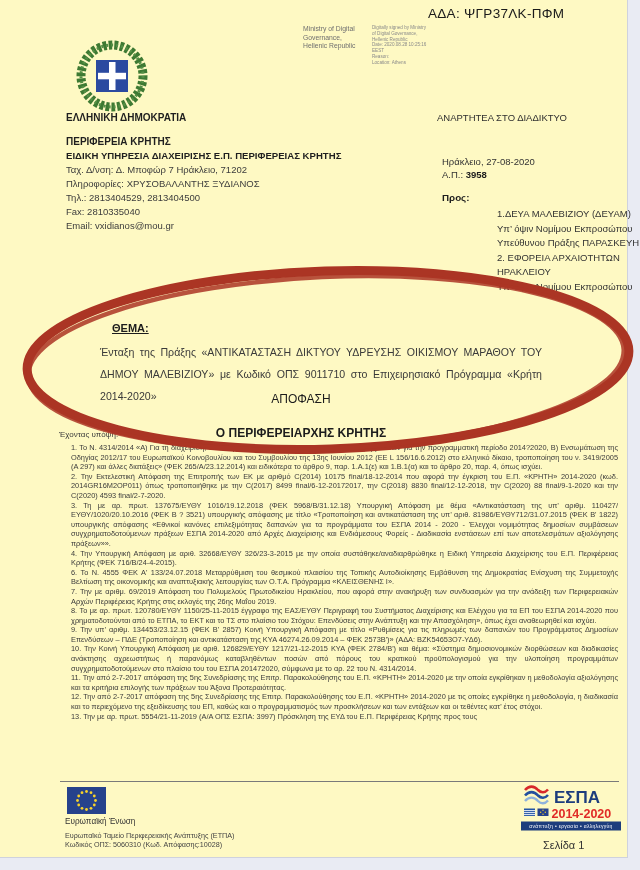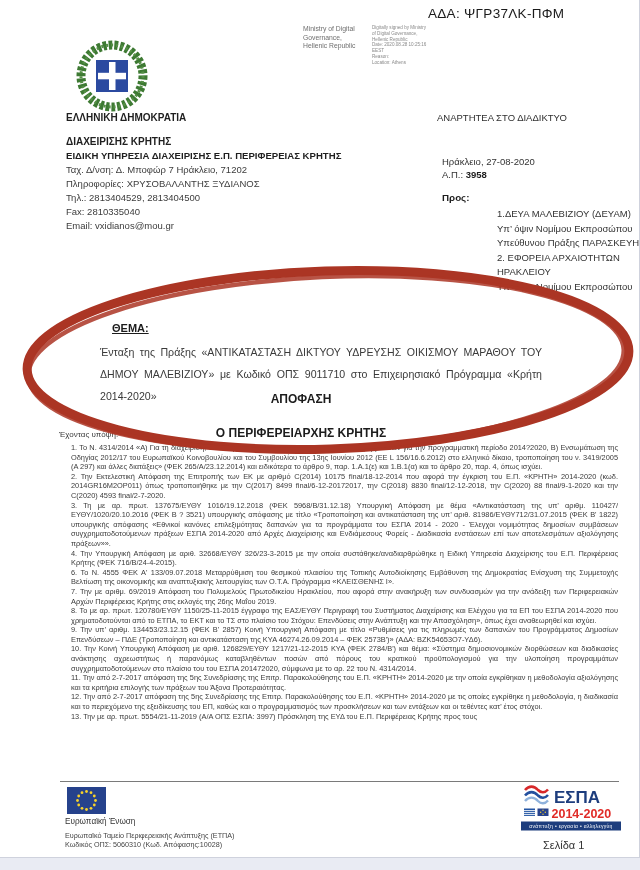--- a/index.html
+++ b/index.html
@@ -5,22 +5,22 @@
   html,body{margin:0;padding:0;}
   body{
     width:640px;height:870px;position:relative;
     background:#e9ebf3;
     font-family:"Liberation Sans",sans-serif;
     color:#3a3a3a;
     overflow:hidden;
   }
   .abs{position:absolute;}
   .page{
-    left:0;top:0;width:627px;height:857px;background:#ffffff;
-    border-right:1px solid #cfd2dd;border-bottom:1px solid #cfd2dd;padding-left:12px;
+    left:0;top:0;width:627px;height:857px;background:#fef9c3;
+    border-right:1px solid #cfd2dd;border-bottom:1px solid #cfd2dd;
   }
   
   .ada{left:428px;top:6px;font-size:13.5px;font-weight:500;color:#1b1b1b;letter-spacing:.3px;}
   .sig{left:303px;top:25px;display:flex;gap:5px;}
   .sig-name{width:64px;font-size:6.8px;line-height:8.5px;color:#6f6f6f;}
   .sig-details{width:80px;font-size:4.6px;line-height:5.8px;color:#8a8a8a;white-space:pre-line;}
   .emblem{left:70px;top:36px;}
   
   .line{left:66px;white-space:nowrap;}
   .b10{font-size:10px;font-weight:bold;color:#1f1f1f;}
@@ -31,21 +31,21 @@
   .ap{left:442px;top:169px;font-size:9.5px;color:#333;}
   .ap b{font-weight:bold;color:#1d1d1d;}
   .pros{left:442px;top:192px;font-size:9.8px;font-weight:bold;color:#1d1d1d;}
   .recips{left:452px;top:207px;width:175px;font-size:9.5px;line-height:14.6px;color:#333;margin-left:45px;}
   
   .subject{left:100px;top:322px;width:442px;}
   .subject-label{font-size:11px;font-weight:bold;text-decoration:underline;color:#1c1c1c;margin-left:12px;}
   .subject-text{margin-top:7px;font-size:10.6px;line-height:22px;text-align:justify;color:#3a3a3a;}
   
   .decision{left:60px;top:392px;width:482px;text-align:center;}
-  .decision-title{font-size:12px;font-weight:bold;color:#1c1c1c;}
+  .decision-title{font-size:12px;font-weight:normal;color:#1c1c1c;}
   .decision-subtitle{font-size:12px;font-weight:bold;color:#1c1c1c;margin-top:20px;}
   .having{left:59px;top:430px;font-size:8px;color:#3a3a3a;}
   
   .list{left:71px;top:443px;width:547px;height:336px;overflow:hidden;
         font-size:7.4px;line-height:9.6px;text-align:justify;color:#3a3a3a;}
   .list p{margin:0;}
   
   .divider{left:60px;top:781px;width:559px;border-top:1px solid #7a7a7a;height:0;}
   .euflag{left:67px;top:787px;}
   .eulabel{left:65px;top:817px;font-size:8.2px;color:#333;}
@@ -78,21 +78,21 @@
       <circle cx="42" cy="40" r="31" fill="none" stroke="#3e7a33" stroke-width="9" stroke-dasharray="3.6 2.1"></circle>
       <circle cx="42" cy="40" r="31" fill="none" stroke="#558f46" stroke-width="3" stroke-dasharray="2 3"></circle>
       <rect x="27" y="25" width="30" height="30" fill="#2b4aa0"></rect>
       <rect x="39" y="25" width="6.5" height="30" fill="#ffffff"></rect>
       <rect x="27" y="36.8" width="30" height="6.5" fill="#ffffff"></rect>
       <rect x="27" y="25" width="30" height="30" fill="none" stroke="#2b4aa0" stroke-width="2"></rect>
     </svg>
   </div>
 
   <div class="abs line b10" style="top:112px">ΕΛΛΗΝΙΚΗ ΔΗΜΟΚΡΑΤΙΑ</div>
-  <div class="abs line b10" style="top:136px">ΔΙΑΧΕΙΡΙΣΗΣ ΚΡΗΤΗΣ</div>
+  <div class="abs line b10" style="top:136px">ΠΕΡΙΦΕΡΕΙΑ ΚΡΗΤΗΣ</div>
   <div class="abs line b10" style="top:150px;font-size:9.6px">ΕΙΔΙΚΗ ΥΠΗΡΕΣΙΑ ΔΙΑΧΕΙΡΙΣΗΣ Ε.Π. ΠΕΡΙΦΕΡΕΙΑΣ ΚΡΗΤΗΣ</div>
   <div class="abs line r95" style="top:164px">Ταχ. Δ/νση: Δ. Μποφώρ 7 Ηράκλειο, 71202</div>
   <div class="abs line r95" style="top:178px">Πληροφορίες: ΧΡΥΣΟΒΑΛΑΝΤΗΣ ΞΥΔΙΑΝΟΣ</div>
   <div class="abs line r95" style="top:192px">Τηλ.: 2813404529, 2813404500</div>
   <div class="abs line r95" style="top:206px">Fax: 2810335040</div>
   <div class="abs line r95" style="top:220px">Email: vxidianos@mou.gr</div>
 
   <div class="abs publish">ΑΝΑΡΤΗΤΕΑ ΣΤΟ ΔΙΑΔΙΚΤΥΟ</div>
   <div class="abs placedate">Ηράκλειο,  27-08-2020</div>
   <div class="abs ap">
@@ -117,21 +117,21 @@
     <div class="decision-title">ΑΠΟΦΑΣΗ</div>
     <div class="decision-subtitle">Ο ΠΕΡΙΦΕΡΕΙΑΡΧΗΣ ΚΡΗΤΗΣ</div>
   </div>
   <div class="abs having">Έχοντας υπόψη:</div>
 
   <div class="abs list">
     <p>1. Το Ν. 4314/2014 «Α) Για τη διαχείριση, τον έλεγχο και την εφαρμογή αναπτυξιακών παρεμβάσεων για την προγραμματική περίοδο 2014?2020, Β) Ενσωμάτωση της Οδηγίας 2012/17 του Ευρωπαϊκού Κοινοβουλίου και του Συμβουλίου της 13ης Ιουνίου 2012 (ΕΕ L 156/16.6.2012) στο ελληνικό δίκαιο, τροποποίηση του ν. 3419/2005 (Α 297) και άλλες διατάξεις» (ΦΕΚ 265/Α/23.12.2014) και ειδικότερα το άρθρο 9, παρ. 1.Α.1(ε) και 1.Β.1(α) και το άρθρο 20, παρ. 4, όπως ισχύει.</p>
     <p>2. Την Εκτελεστική Απόφαση της Επιτροπής των ΕΚ με αριθμό C(2014) 10175 final/18-12-2014 που αφορά την έγκριση του Ε.Π. «ΚΡΗΤΗ» 2014-2020 (κωδ. 2014GR16M2OP011) όπως τροποποιήθηκε με την C(2017) 8499 final/6-12-20172017, την C(2018) 8830 final/12-12-2018, την C(2020) 88 final/9-1-2020 και την C(2020) 4593 final/2-7-2020.</p>
     <p>3. Τη με αρ. πρωτ. 137675/ΕΥΘΥ 1016/19.12.2018 (ΦΕΚ 5968/Β/31.12.18) Υπουργική Απόφαση με θέμα «Αντικατάσταση της υπ’ αριθμ. 110427/ΕΥΘΥ/1020/20.10.2016 (ΦΕΚ Β ? 3521) υπουργικής απόφασης με τίτλο «Τροποποίηση και αντικατάσταση της υπ’ αριθ. 81986/ΕΥΘΥ712/31.07.2015 (ΦΕΚ Β' 1822) υπουργικής απόφασης «Εθνικοί κανόνες επιλεξιμότητας δαπανών για τα προγράμματα του ΕΣΠΑ 2014 - 2020 - Έλεγχοι νομιμότητας δημοσίων συμβάσεων συγχρηματοδοτούμενων πράξεων ΕΣΠΑ 2014-2020 από Αρχές Διαχείρισης και Ενδιάμεσους Φορείς - Διαδικασία ενστάσεων επί των αποτελεσμάτων αξιολόγησης πράξεων»».</p>
     <p>4. Την Υπουργική Απόφαση με αριθ. 32668/ΕΥΘΥ 326/23-3-2015 με την οποία συστάθηκε/αναδιαρθρώθηκε η Ειδική Υπηρεσία Διαχείρισης του Ε.Π. Περιφέρειας Κρήτης (ΦΕΚ 716/Β/24-4-2015).</p>
-    <p>6. Το Ν. 4555 ΦΕΚ Α' 133/09.07.2018 Μεταρρύθμιση του θεσμικού πλαισίου της Τοπικής Αυτοδιοίκησης Εμβάθυνση της Δημοκρατίας Ενίσχυση της Συμμετοχής Βελτίωση της οικονομικής και αναπτυξιακής λειτουργίας των Ο.Τ.Α. Πρόγραμμα «ΚΛΕΙΣΘΕΝΗΣ Ι».</p>
+    <p>6. Το Ν. 4555 ΦΕΚ Α' 133/24.07.2018 Μεταρρύθμιση του θεσμικού πλαισίου της Τοπικής Αυτοδιοίκησης Εμβάθυνση της Δημοκρατίας Ενίσχυση της Συμμετοχής Βελτίωση της οικονομικής και αναπτυξιακής λειτουργίας των Ο.Τ.Α. Πρόγραμμα «ΚΛΕΙΣΘΕΝΗΣ Ι».</p>
     <p>7. Την με αριθμ. 69/2019  Απόφαση του Πολυμελούς Πρωτοδικείου Ηρακλείου, που αφορά στην ανακήρυξη των συνδυασμών για την ανάδειξη των Περιφερειακών Αρχών Περιφέρειας Κρήτης στις εκλογές της 26ης Μαΐου 2019.</p>
     <p>8. Το με αρ. πρωτ. 120780/ΕΥΘΥ 1150/25-11-2015 έγγραφο της ΕΑΣ/ΕΥΘΥ Περιγραφή του Συστήματος Διαχείρισης και Ελέγχου για τα ΕΠ του ΕΣΠΑ 2014-2020 που χρηματοδοτούνται από το ΕΤΠΑ, το ΕΚΤ και το ΤΣ στο πλαίσιο του Στόχου: Επενδύσεις στην Ανάπτυξη και την Απασχόληση», όπως έχει αναθεωρηθεί και ισχύει.</p>
     <p>9. Την υπ’ αριθμ. 134453/23.12.15 (ΦΕΚ Β' 2857) Κοινή Υπουργική Απόφαση με τίτλο «Ρυθμίσεις για τις πληρωμές των δαπανών του Προγράμματος Δημοσίων Επενδύσεων – ΠΔΕ (Τροποποίηση και αντικατάσταση της ΚΥΑ 46274.26.09.2014 – ΦΕΚ 2573Β')» (ΑΔΑ: ΒΖΚ54653Ο7-ΥΔ6).</p>
     <p>10. Την Κοινή Υπουργική Απόφαση με αριθ. 126829/ΕΥΘΥ 1217/21-12-2015 ΚΥΑ (ΦΕΚ 2784/Β') και θέμα: «Σύστημα δημοσιονομικών διορθώσεων και διαδικασίες ανάκτησης αχρεωστήτως ή παρανόμως καταβληθέντων ποσών από πόρους του κρατικού προϋπολογισμού για την υλοποίηση προγραμμάτων συγχρηματοδοτούμενων στο πλαίσιο του του ΕΣΠΑ 201472020, σύμφωνα με το αρ. 22 του Ν. 4314/2014.</p>
     <p>11. Την από 2-7-2017 απόφαση της 5ης Συνεδρίασης της Επιτρ. Παρακολούθησης του Ε.Π. «ΚΡΗΤΗ» 2014-2020 με την οποία εγκρίθηκαν η μεθοδολογία αξιολόγησης και τα κριτήρια επιλογής των πράξεων του Άξονα Προτεραιότητας.</p>
     <p>12. Την από 2-7-2017 απόφαση της 5ης Συνεδρίασης της  Επιτρ. Παρακολούθησης του Ε.Π. «ΚΡΗΤΗ» 2014-2020 με τις οποίες εγκρίθηκε η μεθοδολογία, η διαδικασία και το περιεχόμενο της εξειδίκευσης του ΕΠ, καθώς και ο προγραμματισμός των προσκλήσεων και των εντάξεων και οι τεθέντες κατ' έτος στόχοι.</p>
     <p>13. Την με αρ. πρωτ. 5554/21-11-2019 (Α/Α ΟΠΣ ΕΣΠΑ: 3997) Πρόσκληση της ΕΥΔ του Ε.Π. Περιφέρειας Κρήτης προς τους</p>
   </div>
 
   <div class="abs divider"></div>

